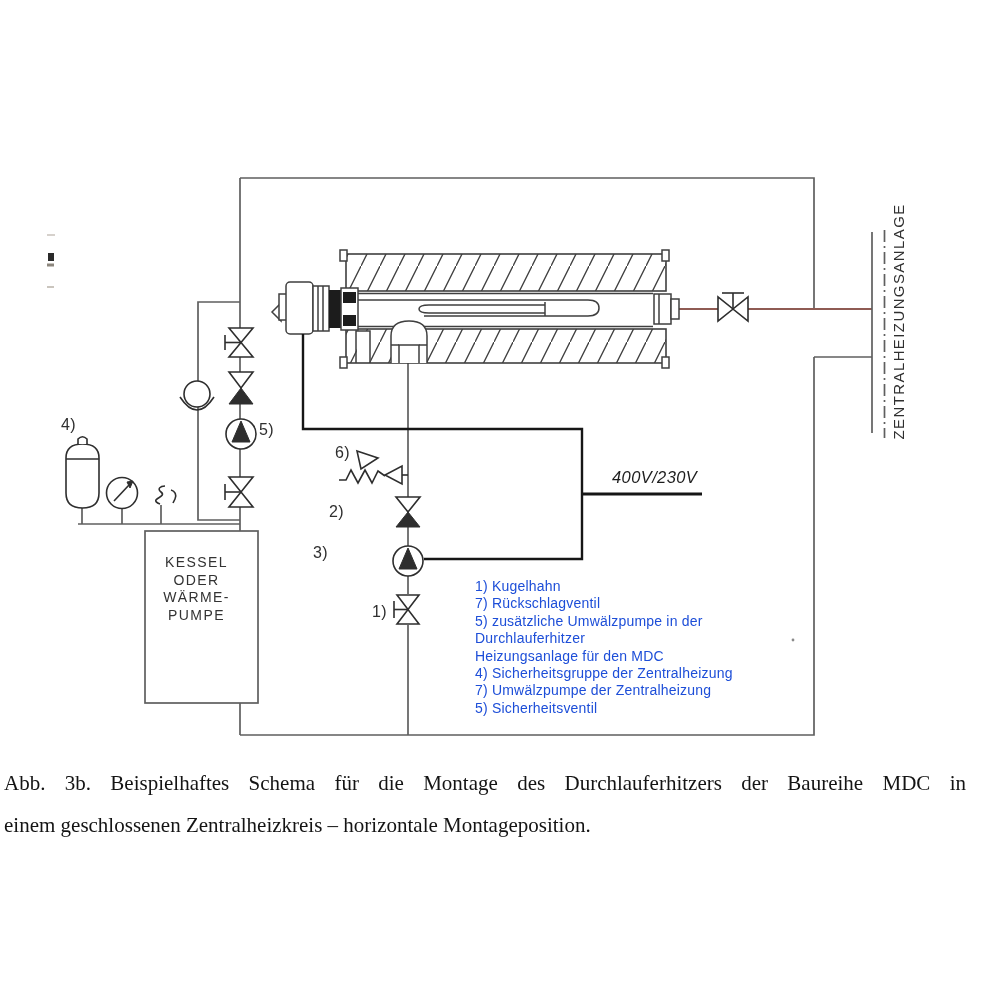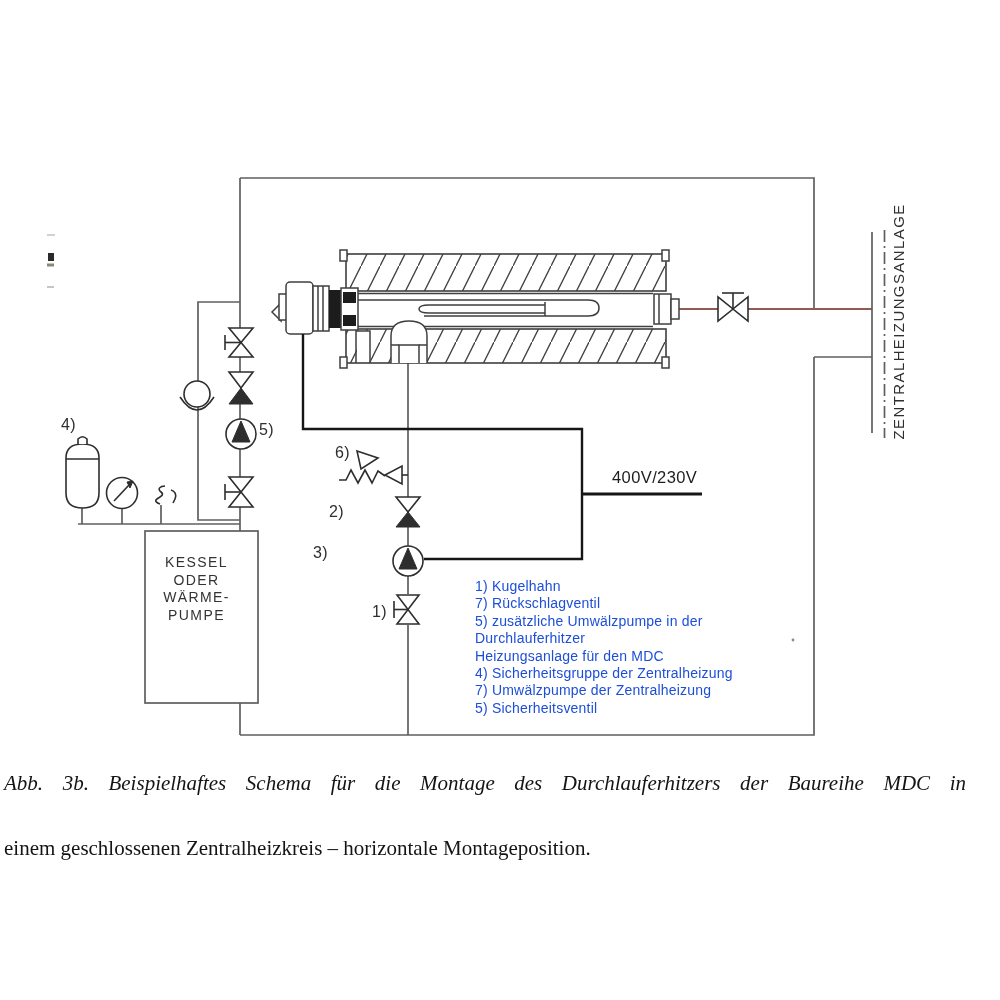--- a/index.html
+++ b/index.html
@@ -28,37 +28,37 @@
 
   .lbl{
     position:absolute;font-size:16px;color:#2f2f2f;letter-spacing:0.3px;white-space:nowrap;
   }
   .kessel{
     position:absolute;left:145px;top:554px;width:103px;text-align:center;
     font-size:14px;line-height:17.5px;letter-spacing:1.4px;color:#333;
   }
   .power{
     position:absolute;left:612px;top:468px;width:110px;
-    font-size:16.5px;letter-spacing:0.4px;color:#1d1d1d;
+    font-size:16.5px;letter-spacing:0.4px;color:#1d1d1d;font-style:italic;
   }
   .legend{
     position:absolute;left:475px;top:578px;width:320px;
     font-size:14px;line-height:17.4px;letter-spacing:0.2px;color:#1d4ed8;
   }
   .vlabel{
     position:absolute;left:792px;top:325px;width:212px;text-align:center;
     transform:rotate(-90deg);
     font-size:15px;letter-spacing:1.4px;color:#2f2f2f;white-space:nowrap;
   }
   .caption{
     position:absolute;left:4px;width:962px;
     font-family:"Liberation Serif",serif;font-size:21px;line-height:26px;color:#141414;
   }
-  .caption.l1{top:770px;text-align:justify;text-align-last:justify;font-style:italic;}
-  .caption.l2{top:835px;font-family:Liberation Serif, serif;}
+  .caption.l1{top:770px;text-align:justify;text-align-last:justify;}
+  .caption.l2{top:812px;font-family:Liberation Serif, serif;}
 </style>
 </head>
 <body>
 
 <div id="stage">
 
   <svg id="lineart" viewBox="0 0 1000 1000" xmlns="http://www.w3.org/2000/svg">
     <defs>
       <pattern id="hatch" patternUnits="userSpaceOnUse" width="19" height="38">
         <line x1="0" y1="38" x2="19" y2="0" stroke="#3f3f3f" stroke-width="1.3"></line>

